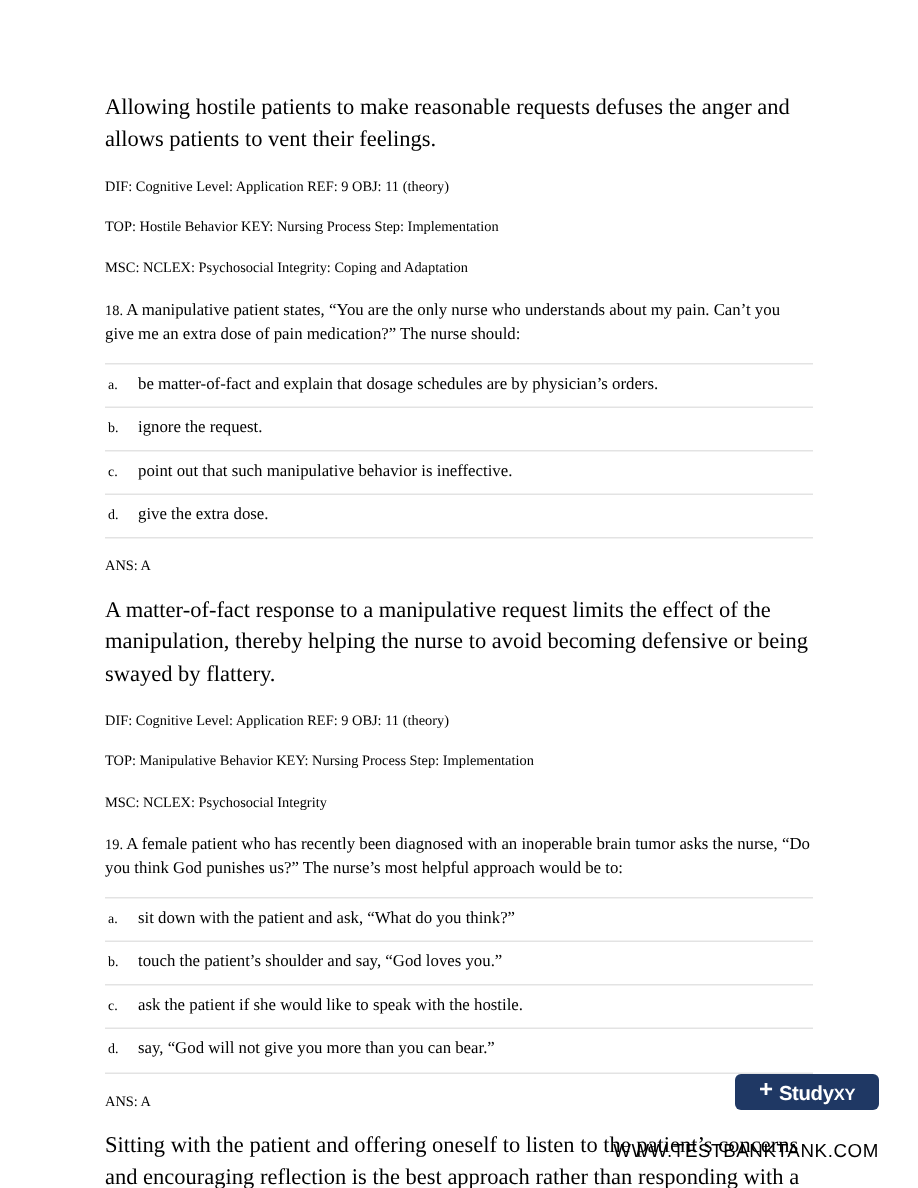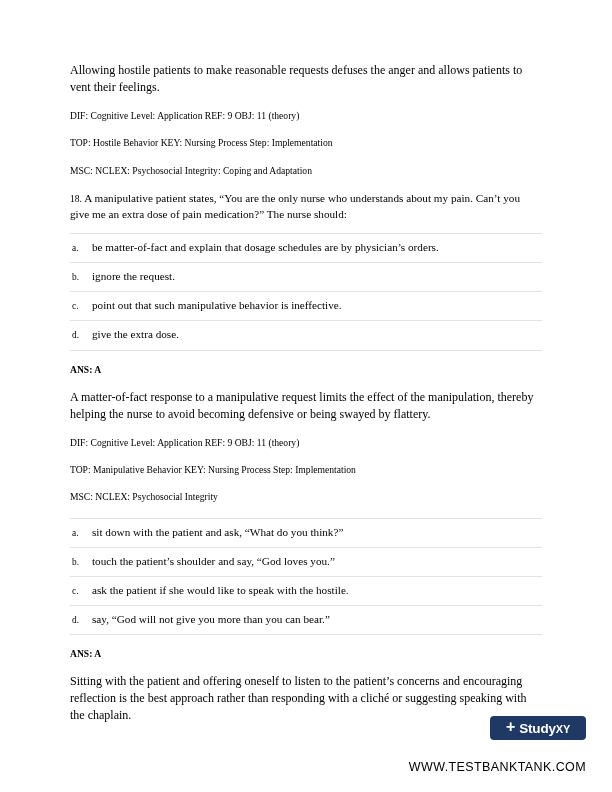--- a/index.html
+++ b/index.html
@@ -26,21 +26,21 @@
     position: absolute;
     left: 70px;
     top: 62px;
     width: 472px;
   }
   p {
     margin: 0;
     padding: 0;
   }
   .para {
-    font-size: 12px;
+    font-size: 15px;
     line-height: 1.42;
     margin-bottom: 13px;
     text-align: left;
   }
   .meta {
     font-size: 9.6px;
     line-height: 1.4;
     margin-bottom: 14px;
   }
   .question {
@@ -73,21 +73,20 @@
     padding-left: 2px;
     box-sizing: border-box;
   }
   .opt-text {
     flex: 1 1 auto;
   }
   .ans {
     font-size: 9.6px;
     margin-top: 13px;
     margin-bottom: 14px;
-    font-weight: bold;
   }
   .badge {
     position: absolute;
     right: 26px;
     top: 716px;
     width: 96px;
     height: 24px;
     background: #1f3864;
     border-radius: 4px;
     display: flex;
@@ -162,20 +161,24 @@
     </div>
 
     <p class="ans">ANS: A</p>
 
     <p class="para">A matter-of-fact response to a manipulative request limits the effect of the manipulation, thereby helping the nurse to avoid becoming defensive or being swayed by flattery.</p>
 
     <p class="meta">DIF: Cognitive Level: Application REF: 9 OBJ: 11 (theory)</p>
     <p class="meta">TOP: Manipulative Behavior KEY: Nursing Process Step: Implementation</p>
     <p class="meta">MSC: NCLEX: Psychosocial Integrity</p>
 
+    <p class="question">
+      <span class="qnum">19.</span>
+      <span>A female patient who has recently been diagnosed with an inoperable brain tumor asks the nurse, “Do you think God punishes us?” The nurse’s most helpful approach would be to:</span>
+    </p>
 
     <div class="options">
       <div class="opt">
         <span class="opt-letter">a.</span>
         <span class="opt-text">sit down with the patient and ask, “What do you think?”</span>
       </div>
       <div class="opt">
         <span class="opt-letter">b.</span>
         <span class="opt-text">touch the patient’s shoulder and say, “God loves you.”</span>
       </div>

